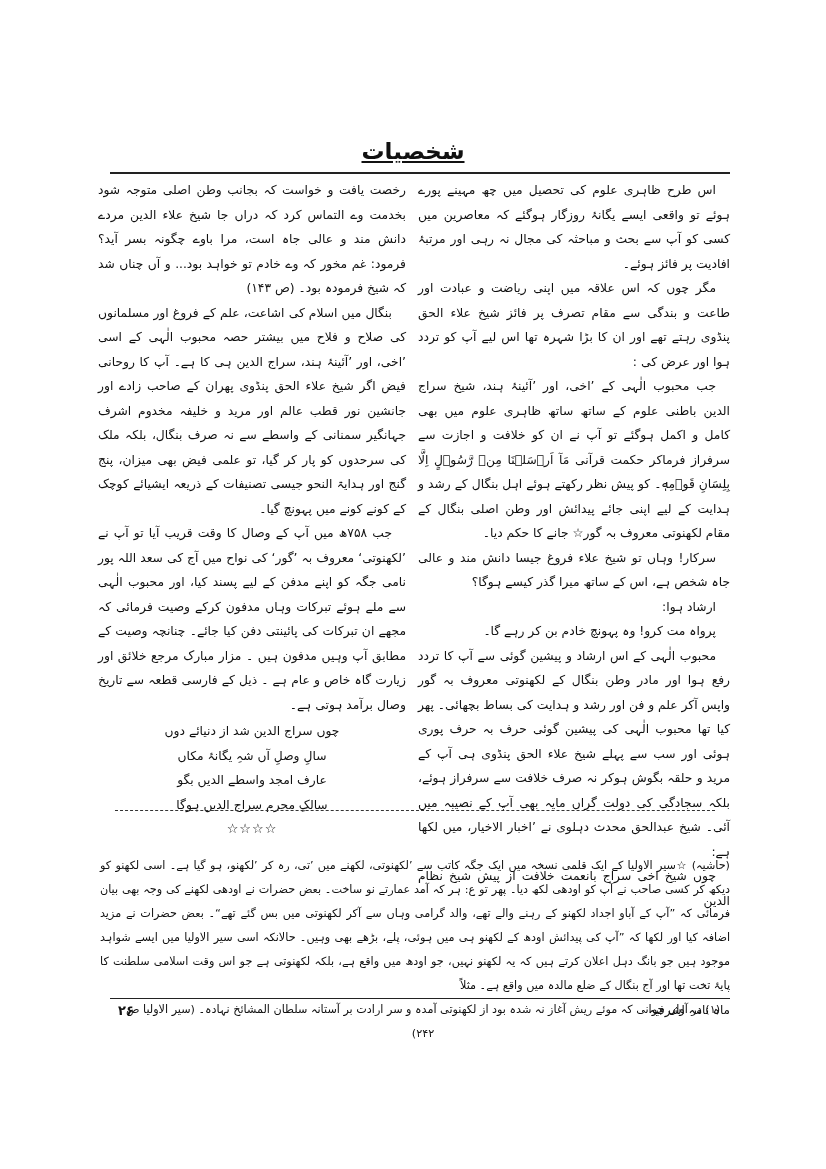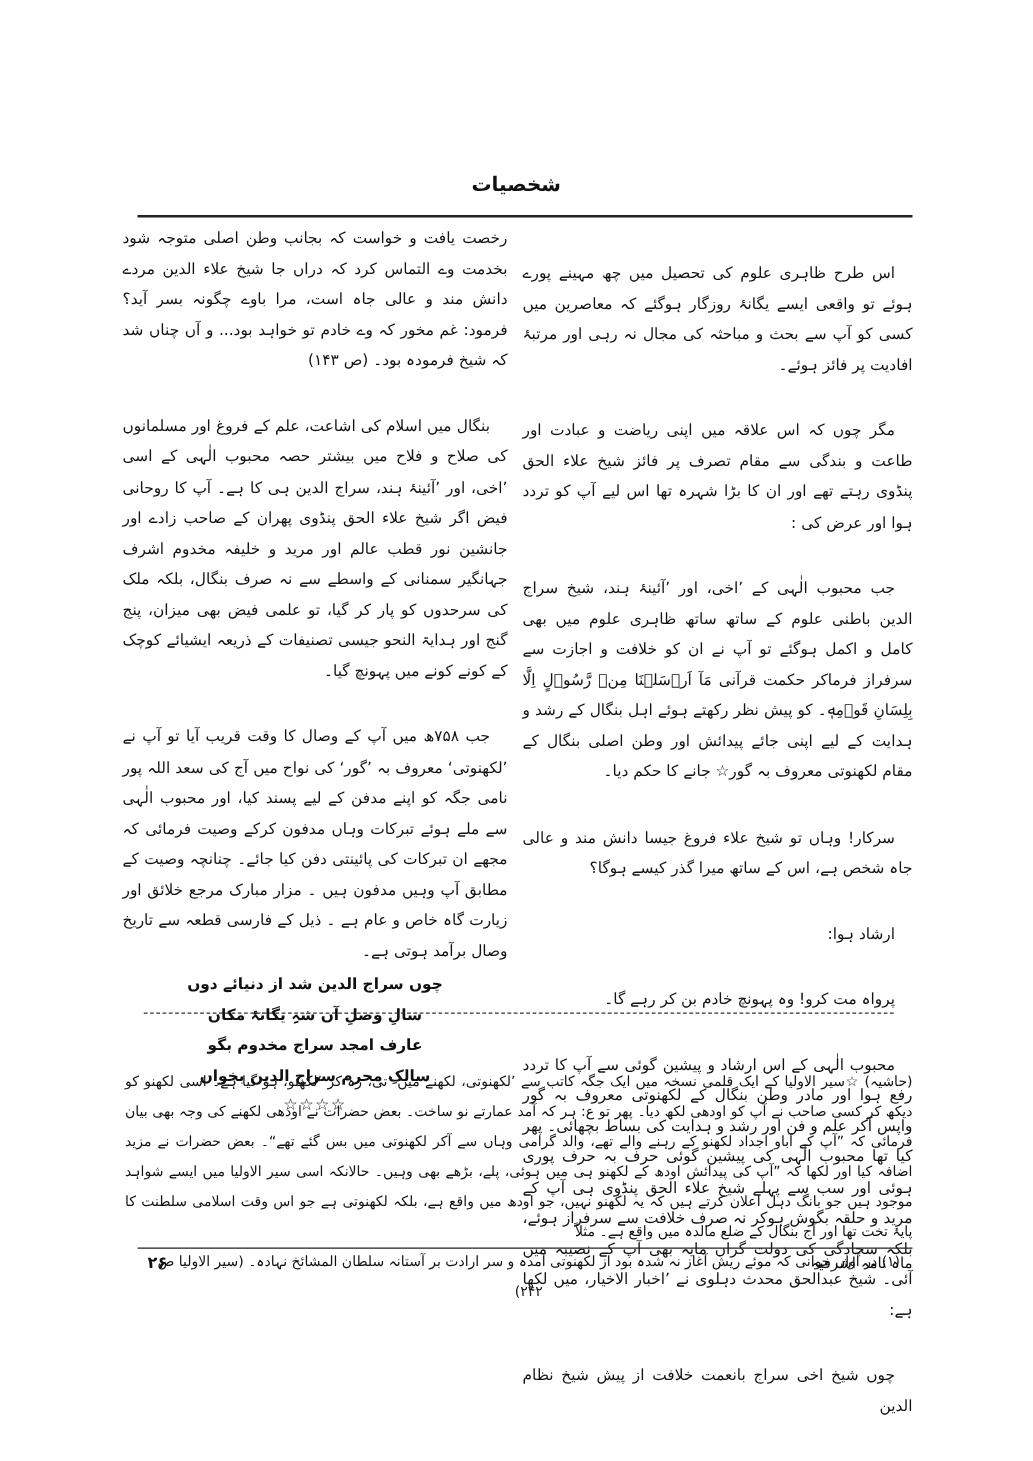--- a/index.html
+++ b/index.html
@@ -1,31 +1,31 @@
 <!DOCTYPE html>
 <html lang="ur" dir="rtl"><head>
 <meta charset="utf-8">
 <style>
   html, body { margin: 0; padding: 0; background: #ffffff; }
   body { width: 826px; height: 1169px; position: relative; overflow: hidden; color: #111; }
   .page { position: absolute; left: 0; top: 0; width: 826px; height: 1169px; background: #fff; }
   .header-title {
     position: absolute; top: 138px; left: 0; width: 826px; text-align: center;
-    font-family: "DejaVu Sans", sans-serif; font-weight: bold; font-size: 16px; direction: rtl;
+    font-family: "DejaVu Sans", sans-serif; font-weight: bold; font-size: 23px; direction: rtl; text-decoration: underline;
   }
   .header-rule { position: absolute; top: 172px; left: 110px; width: 620px; height: 0; border-top: 2.5px solid #222; }
   .col {
     position: absolute; top: 178px; direction: rtl; text-align: justify;
     font-family: "DejaVu Sans", sans-serif; font-size: 12.3px; line-height: 24.5px;
   }
   .col-right { left: 418px; width: 312px; }
   .col-left { left: 98px; width: 308px; }
   .col p { margin: 0; }
-  .col .indent { text-indent: 14px; margin-top: 28px; }
-  .poem { text-align: center; margin-top: 2px; font-weight: bold; }
+  .col .indent { text-indent: 14px; }
+  .poem { text-align: center; margin-top: 2px; }
   .poem div { line-height: 24.5px; }
   .stars { text-align: center; letter-spacing: 1px; font-size: 13px; }
   .divider {
     position: absolute; top: 810px; left: 115px; width: 600px; height: 0;
     border-top: 1.5px dashed #333;
   }
   .footnote {
     position: absolute; top: 854px; left: 100px; width: 630px; direction: rtl; text-align: justify;
     font-family: "DejaVu Sans", sans-serif; font-size: 11.2px; line-height: 24px;
   }
@@ -57,22 +57,22 @@
     <p class="indent">چوں شیخ اخی سراج بانعمت خلافت از پیش شیخ نظام الدین</p>
   </div>
 
   <div class="col col-left">
     <p>رخصت یافت و خواست کہ بجانب وطن اصلی متوجہ شود بخدمت وے التماس کرد کہ دراں جا شیخ علاء الدین مردے دانش مند و عالی جاہ است، مرا باوے چگونہ بسر آید؟ فرمود: غم مخور کہ وے خادم تو خواہد بود... و آں چناں شد کہ شیخ فرمودہ بود۔ (ص ۱۴۳)</p>
     <p class="indent">بنگال میں اسلام کی اشاعت، علم کے فروغ اور مسلمانوں کی صلاح و فلاح میں بیشتر حصہ محبوب الٰہی کے اسی ’اخی، اور ’آئینۂ ہند، سراج الدین ہی کا ہے۔ آپ کا روحانی فیض اگر شیخ علاء الحق پنڈوی پھران کے صاحب زادے اور جانشین نور قطب عالم اور مرید و خلیفہ مخدوم اشرف جہانگیر سمنانی کے واسطے سے نہ صرف بنگال، بلکہ ملک کی سرحدوں کو پار کر گیا، تو علمی فیض بھی میزان، پنج گنج اور ہدایۃ النحو جیسی تصنیفات کے ذریعہ ایشیائے کوچک کے کونے کونے میں پہونچ گیا۔</p>
     <p class="indent">جب ۷۵۸ھ میں آپ کے وصال کا وقت قریب آیا تو آپ نے ’لکھنوتی‘ معروف بہ ’گور‘ کی نواح میں آج کی سعد اللہ پور نامی جگہ کو اپنے مدفن کے لیے پسند کیا، اور محبوب الٰہی سے ملے ہوئے تبرکات وہاں مدفون کرکے وصیت فرمائی کہ مجھے ان تبرکات کی پائینتی دفن کیا جائے۔ چنانچہ وصیت کے مطابق آپ وہیں مدفون ہیں ۔ مزار مبارک مرجع خلائق اور زیارت گاہ خاص و عام ہے ۔ ذیل کے فارسی قطعہ سے تاریخ وصال برآمد ہوتی ہے۔</p>
     <div class="poem">
       <div>چوں سراج الدین شد از دنیائے دوں</div>
       <div>سالِ وصلِ آں شہِ یگانۂ مکاں</div>
-      <div>عارف امجد سراج مخدوم بگو</div>
-      <div>سالکِ محرم سراج الدیں بخواں</div>
+      <div>عارف امجد واسطے الدیں بگو</div>
+      <div>سالکِ محرم سراج الدیں ہوگا</div>
     </div>
     <div class="stars">☆☆☆☆</div>
   </div>
 
   <div class="divider"></div>
 
   <div class="footnote">
     <p>(حاشیہ) ☆سیر الاولیا کے ایک قلمی نسخہ میں ایک جگہ کاتب سے ’لکھنوتی، لکھنے میں ’تی، رہ کر ’لکھنو، ہو گیا ہے۔ اسی لکھنو کو دیکھ کر کسی صاحب نے آپ کو اودھی لکھ دیا۔ پھر تو ع: ہر کہ آمد عمارتے نو ساخت۔ بعض حضرات نے اودھی لکھنے کی وجہ بھی بیان فرمائی کہ ”آپ کے آباو اجداد لکھنو کے رہنے والے تھے، والد گرامی وہاں سے آکر لکھنوتی میں بس گئے تھے“۔ بعض حضرات نے مزید اضافہ کیا اور لکھا کہ ”آپ کی پیدائش اودھ کے لکھنو ہی میں ہوئی، پلے، بڑھے بھی وہیں۔ حالانکہ اسی سیر الاولیا میں ایسے شواہد موجود ہیں جو بانگ دہل اعلان کرتے ہیں کہ یہ لکھنو نہیں، جو اودھ میں واقع ہے، بلکہ لکھنوتی ہے جو اس وقت اسلامی سلطنت کا پایۂ تخت تھا اور آج بنگال کے ضلع مالدہ میں واقع ہے۔ مثلاً</p>
     <p class="example">(۱) در آواں جوانی کہ موئے ریش آغاز نہ شدہ بود از لکھنوتی آمدہ و سر ارادت بر آستانہ سلطان المشائخ نہادہ۔ (سیر الاولیا ص ۲۴۲)</p>
   </div>

